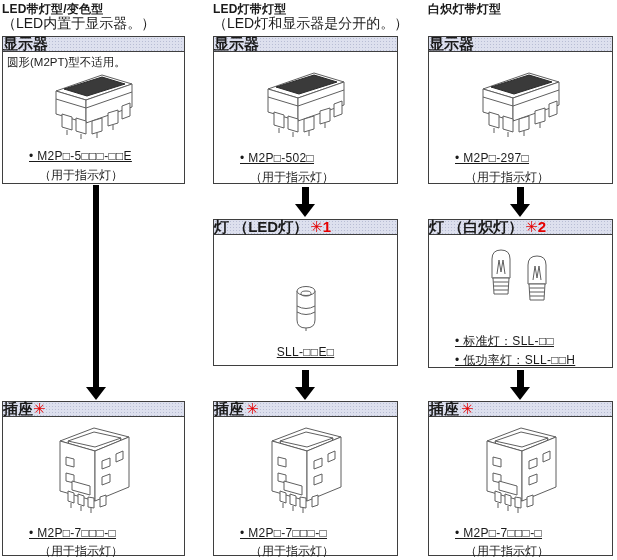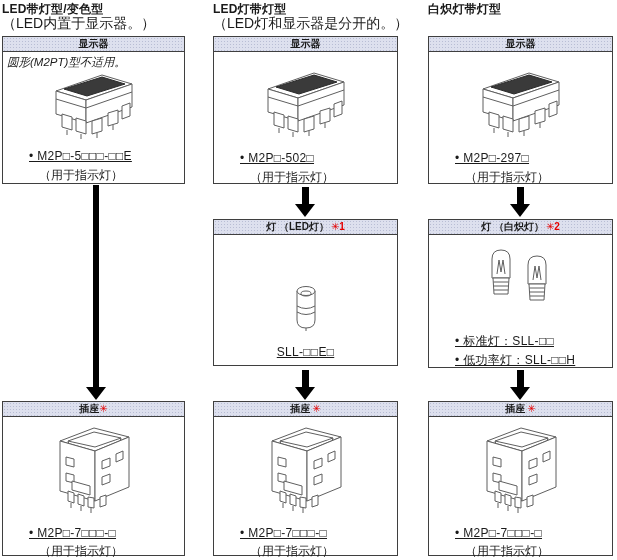--- a/index.html
+++ b/index.html
@@ -9,26 +9,26 @@
 
   .col-title { position:absolute; top:1px; font-size:12px; font-weight:bold; letter-spacing:.2px; white-space:nowrap; }
   .col-sub   { position:absolute; top:15px; font-size:14px; white-space:nowrap; }
 
   .box { position:absolute; border:1px solid #3f3f3f; background:#fff; }
   .box-header {
     height:15px; line-height:14px; border-bottom:1px solid #3f3f3f;
     background-color:#dde0ee;
     background-image:radial-gradient(rgba(148,154,186,.5) .7px, transparent .8px);
     background-size:3px 3px;
-    text-align:center; font-size:10px; font-weight:bold; white-space:nowrap;
+    text-align:left; font-size:15px; font-weight:bold; white-space:nowrap;
   }
   .red { color:#e60000; font-weight:bold; }
   .hdr-ast { margin-left:2px; }
 
-  .note    { position:absolute; left:4px; top:18px; font-size:11.5px; white-space:nowrap;font-style:italic; }
+  .note    { position:absolute; left:4px; top:18px; font-size:11.5px; white-space:nowrap; }
   .model   { position:absolute; left:26px; font-size:12px; letter-spacing:.3px; white-space:nowrap;text-decoration:underline; }
   .caption { position:absolute; left:36px; font-size:12px; white-space:nowrap; }
   .centered { left:0; width:100%; text-align:center; }
 
   .arrow { position:absolute; width:20px; display:flex; flex-direction:column; align-items:center; }
   .arrow .shaft { width:7px; background:#000; flex:1; }
   .arrow .head  { width:0; height:0; border-left:10px solid transparent; border-right:10px solid transparent; border-top:13px solid #000; }
   .arrow.long .shaft { width:6px; }
 
   svg.illus { position:absolute; stroke:#5f5f5f; }

